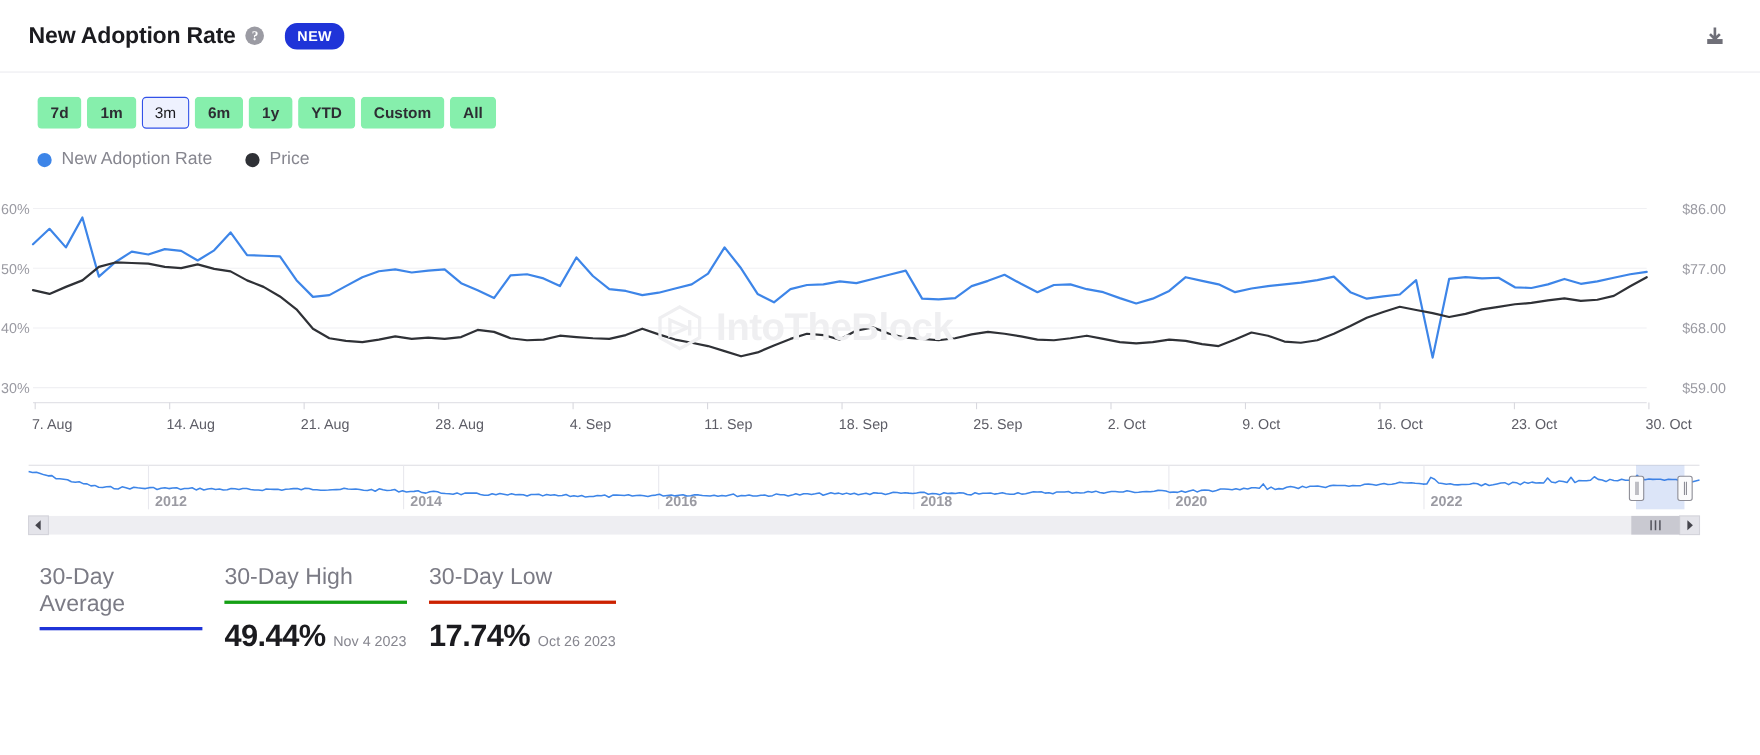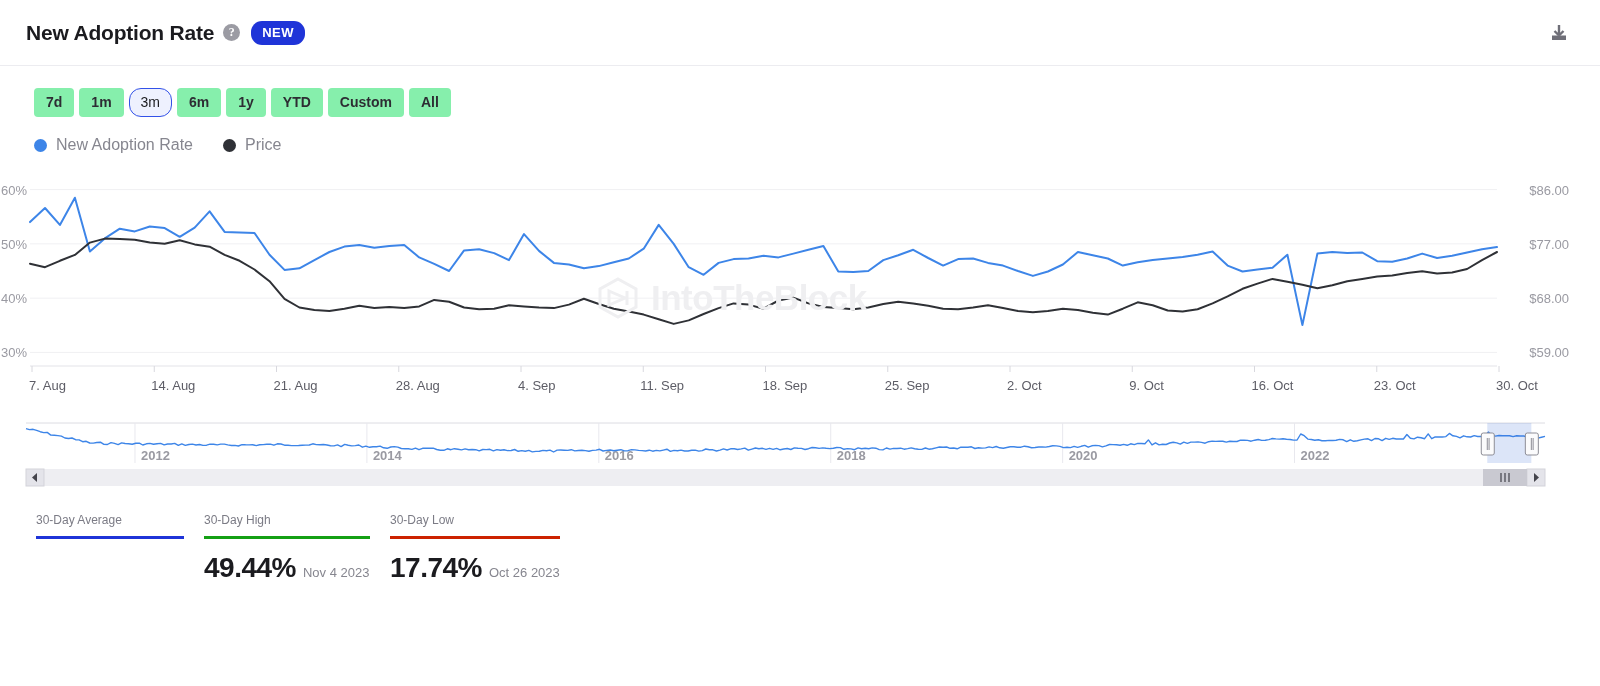--- a/index.html
+++ b/index.html
@@ -23,21 +23,21 @@
     letter-spacing: -0.2px;
   }
   .help-icon {
     width: 17px; height: 17px; border-radius: 50%;
     background: #9b9ba3; color: #fff;
     font-size: 12px; font-weight: 700; line-height: 17px;
     text-align: center; margin-left: 9px; cursor: pointer;
     font-family: "Liberation Serif", serif;
   }
   .new-badge {
-    margin-left: 11px; background: #1f34d8; color:#fff;
+    margin-left: 19px; background: #1f34d8; color:#fff;
     font-size: 13px; font-weight: 700; letter-spacing: 0.4px;
     padding: 4px 11px 5px; border-radius: 11px;
   }
   .dl-btn {
     margin-left: auto; width: 30px; height: 30px;
     display: flex; align-items: center; justify-content: center;
     cursor: pointer;
   }
 
   
@@ -46,21 +46,21 @@
     padding: 22px 0 0 34px;
   }
   .range-btn {
     background: #86efac; border: 1px solid transparent;
     border-radius: 4px; font-size: 14px; color: #2d2d33;
     padding: 6px 11px 7px; cursor: pointer; line-height: 1;
     font-family: "Liberation Sans", sans-serif;
     font-weight: bold;
   }
   .range-btn.active {
-    border-color: #3352e8; background:#eef1fe; color:#1b1b1f; font-weight:400;border-radius:12px;
+    border-color: #3352e8; background:#eef1fe; color:#1b1b1f; font-weight:400;
   }
 
   
   .legend { display: flex; gap: 30px; padding: 19px 0 0 34px; align-items:center; }
   .legend-item { display: flex; align-items: center; gap: 9px; cursor: pointer; }
   .legend-dot { width: 13px; height: 13px; border-radius: 50%; }
   .legend-label { font-size: 16px; color: #86868f; }
 
   
   .chart-wrap {
@@ -79,21 +79,21 @@
   }
 
   
   .nav-wrap { position: relative; margin: 6px 0 0 0; width:1333px; height:75px;font-weight:bold; }
 
   
   .stats {
     display: flex; padding: 0 0 0 36px; margin-top: 23px;
   }
   .stat { margin-right: 20px; }
-  .stat-label { font-size: 12px; color: #7b7b85; padding-bottom: 9px; }
+  .stat-label { font-size: 21px; color: #7b7b85; padding-bottom: 9px; }
   .stat-rule { height: 3px; width: 100%; }
   .stat-value-row { display: flex; align-items: baseline; padding-top: 13px; }
   .stat-value { font-size: 28px; font-weight: 700; color: #1b1b1f; letter-spacing: -0.5px; }
   .stat-date { font-size: 13px; color: #86868f; margin-left: 7px; }
 </style>
 </head>
 <body>
 
 <div class="card">
 

